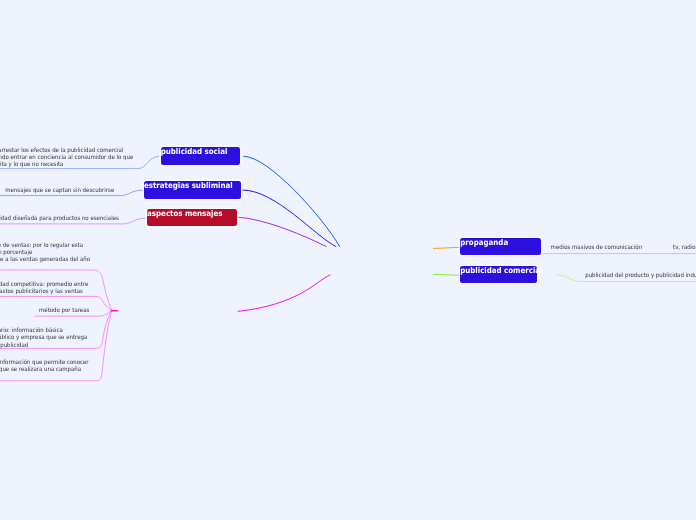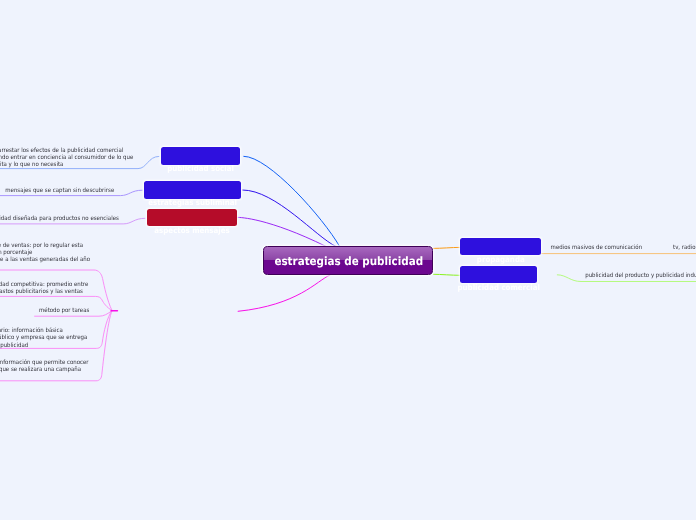--- a/index.html
+++ b/index.html
@@ -3,23 +3,23 @@
 <meta charset="utf-8">
 <style>
   html,body{margin:0;padding:0;}
   body{width:696px;height:520px;background:#eff3fd;-webkit-font-smoothing:antialiased;text-rendering:geometricPrecision;
        font-family:"DejaVu Sans",sans-serif;overflow:hidden;}
   #stage{position:relative;width:696px;height:520px;background:#eff3fd;}
   svg.links{position:absolute;left:0;top:0;width:696px;height:520px;}
 
   .node{position:absolute;box-sizing:border-box;border-radius:2.5px;color:#fff;
         box-shadow:0 0 2.2px 0.7px rgba(255,255,255,0.97);
-        font-weight:bold;display:flex;align-items:flex-start;justify-content:center;
+        font-weight:bold;display:flex;align-items:flex-start;
         white-space:nowrap;font-size:7.85px;font-family:"DejaVu Sans Condensed","DejaVu Sans",sans-serif;
-        padding-top:17px;line-height:9px;}
+        padding-top:0;line-height:9px;}
   .node.blue{background:#2e10de;}
   .node.red{background:#b50c29;}
   .node.orange{background:#ed760f;}
 
   #root-node{position:absolute;box-sizing:border-box;border-radius:4.6px;
       box-shadow:0 0 2.4px 0.6px rgba(255,255,255,0.95);
       border:1.3px solid #3e0057;
       background:linear-gradient(to bottom,#a868bf 0%,#8b44a5 50%,#6c078f 50%,#6c078f 100%);
       display:flex;align-items:center;justify-content:center;}
   #root-node span{color:#fff;font-weight:bold;font-size:11.5px;font-family:"DejaVu Sans Condensed","DejaVu Sans",sans-serif;
@@ -52,23 +52,20 @@
       <path d="M-12,348.4 L96.3,348.4 C100.4,348.4 101.8,345.7 102.3,342.2 C103.6,332.5 107.0,317.0 112.0,310.6" stroke="#fa8ef7"></path>
       <path d="M-12,380.8 L96.0,380.8 C100.2,380.8 101.4,378.0 101.8,374.6 C103.1,363.0 107.5,321.0 112.0,310.6" stroke="#fa8ef7"></path>
 
       <path d="M111.0,310.7 L117.5,310.7" stroke="#f810e8" stroke-width="1.4"></path>
 
       <path d="M523.5,247.2 C534.4,247.2 532.6,253.6 543.1,253.6 L706,253.6" stroke="#f7c278"></path>
       <path d="M557.3,274.8 C566.5,274.8 570.2,281.5 581.0,281.5 L706,281.5" stroke="#b6fa80"></path>
     </g>
   </svg>
 
-  <div id="root-node" class="root" style="left:263.4px;top:246.3px;width:170.1px;height:28.6px;">
-    <span>estrategias de publicidad</span>
-  </div>
 
   <div class="node blue" style="left:160.7px;top:147.2px;width:79.6px;height:18.0px;">
     <span>publicidad social</span>
   </div>
 
   <div class="node blue" style="left:144.0px;top:181.1px;width:97.2px;height:17.5px;">
     <span>estrategias subliminal</span>
   </div>
 
   <div class="node red" style="left:147.1px;top:208.9px;width:89.9px;height:17.4px;">

